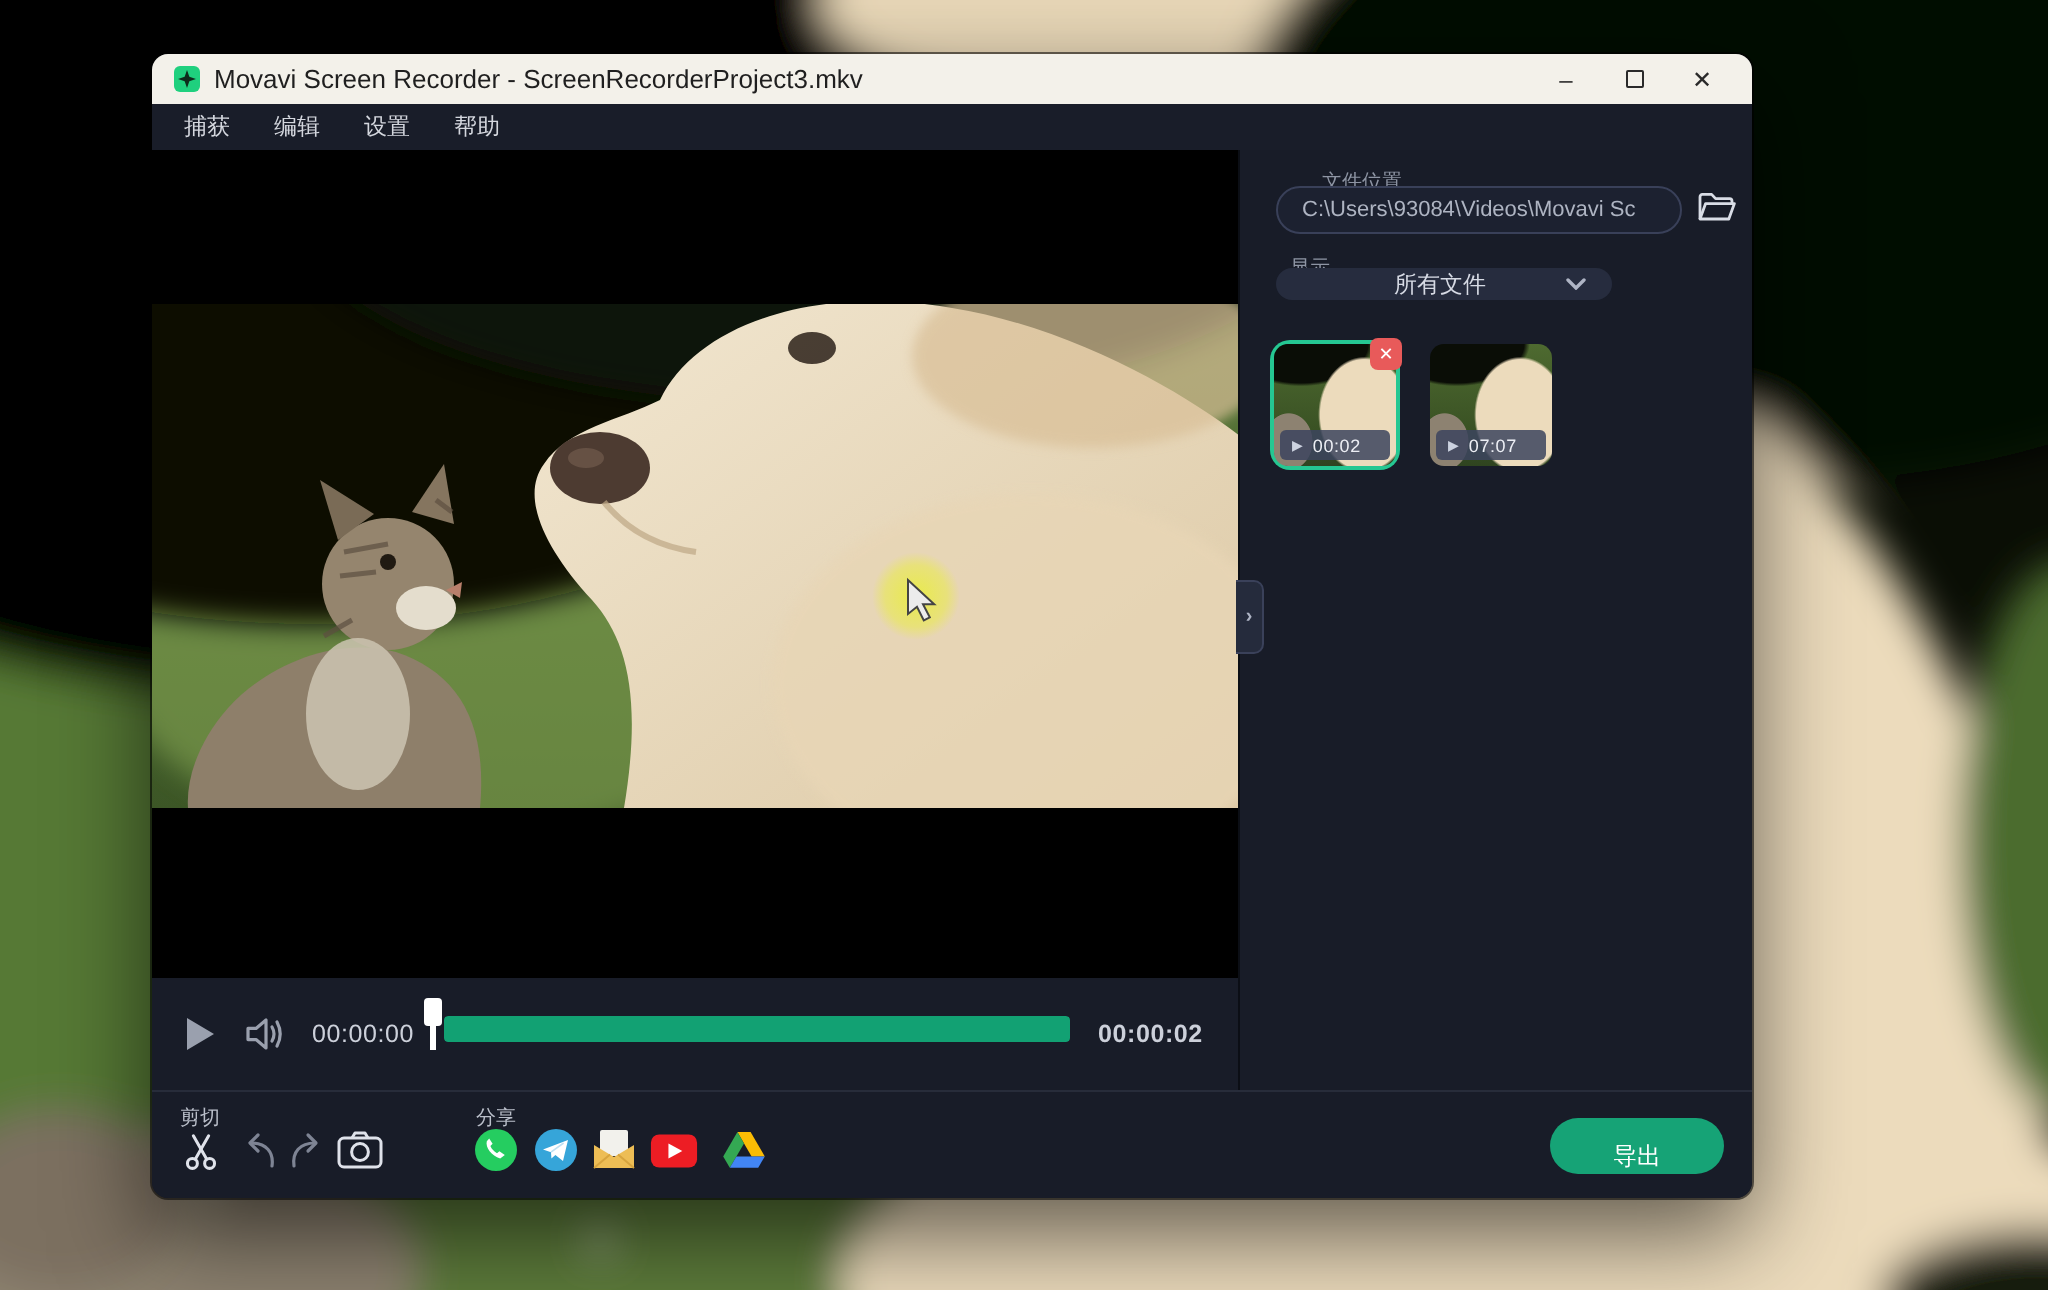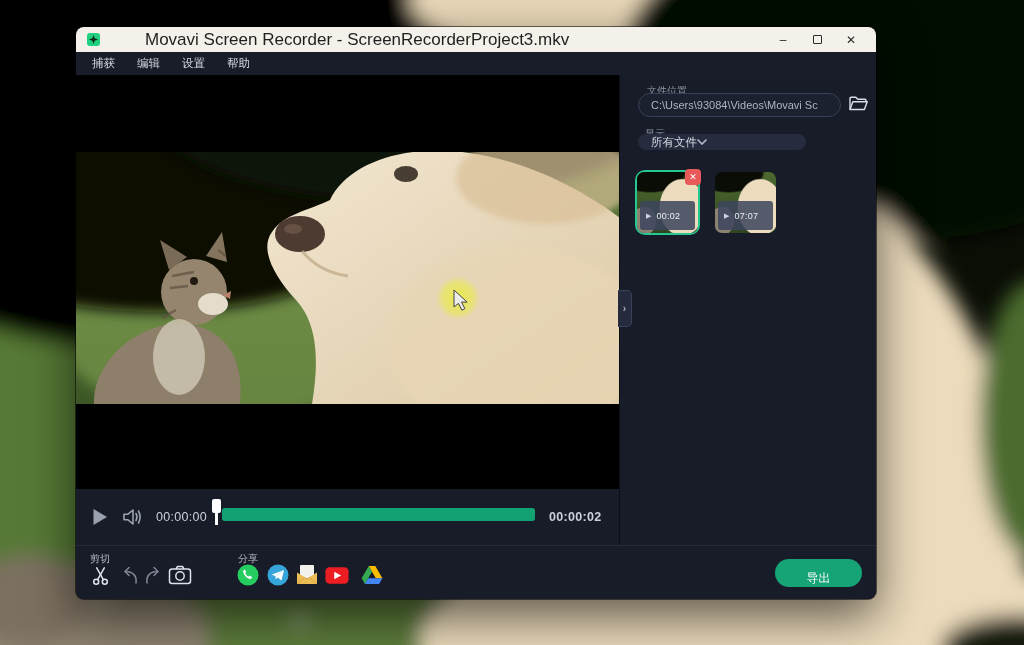--- a/index.html
+++ b/index.html
@@ -9,21 +9,21 @@
   .desktop { position:relative; width:1024px; height:645px; background:#0a0e05; overflow:hidden; }
   .desktop > svg.bg { position:absolute; inset:0; width:100%; height:100%; }
 
   
   .window { position:absolute; left:76px; top:27px; width:800px; height:572px;
     border-radius:8px; overflow:hidden; background:#181c28;
     box-shadow:0 18px 48px rgba(0,0,0,.6), 0 0 0 1px rgba(0,0,0,.55); }
 
   .titlebar { height:25px; background:#f3f1ea; display:flex; align-items:center; padding:0 8px 0 11px; }
   .app-icon { width:13px; height:13px; border-radius:3px; background:#1fd07e; display:flex; align-items:center; justify-content:center; margin-right:7px; flex:0 0 auto; }
-  .win-title { font-size:17px; color:#1f1f1f; white-space:nowrap; flex:1 1 auto;margin-left:38px; }
+  .win-title { font-size:13px; color:#1f1f1f; white-space:nowrap; flex:1 1 auto; }
   .win-btns { display:flex; align-items:center; gap:0; }
   .win-btn { width:34px; height:25px; display:flex; align-items:center; justify-content:center; font-size:12px; color:#2a2a2a; }
   .max-box { width:9px; height:9px; border:1.2px solid #2a2a2a; border-radius:1px; display:inline-block; }
 
   .menubar { height:23px; background:#191d29; display:flex; align-items:center; padding-left:14px; gap:18px;text-align:center; }
   .menu-item { font-size:11.5px; color:#d4d7de; padding:0 2px; white-space:nowrap; }
 
   .content { display:flex; height:470px; }
 
   
@@ -40,41 +40,41 @@
   .cur-time { margin-right:0; }
   .progress-track { position:absolute; left:146px; top:19px; width:313px; height:13px; border-radius:2px; background:#1f2535; overflow:hidden; }
   .progress-fill { height:100%; background:#12a173; border-radius:2px; }
   .playhead { position:absolute; left:136px; top:10px; width:9px; height:14px; background:#fff; border-radius:2px; }
   .playhead::after { content:""; position:absolute; left:3px; top:13px; width:3px; height:13px; background:#fff; }
   .total-time { position:absolute; left:473px; top:50%; transform:translateY(-50%);font-weight:bold; }
 
   
   .rightpanel { width:255px; position:relative; background:#181c28; }
   .panel-label { position:absolute; font-size:10px; color:#8e95a4; white-space:nowrap; }
-  .lbl-location { left:27px; top:9px; }
+  .lbl-location { left:41px; top:9px; }
   .lbl-display { left:25px; top:52px; }
   .file-input { position:absolute; left:18px; top:18px; width:203px; height:24px; border-radius:13px;
     background:#1c2130; border:1px solid #394059; color:#aeb4c2; font-size:11px; padding:0 12px;
     font-family:"Liberation Sans", sans-serif; white-space:nowrap; overflow:hidden; outline:none; }
   .folder-btn { position:absolute; left:228px; top:20px; width:20px; height:18px; display:flex; align-items:center; justify-content:center; }
   .dropdown { position:absolute; left:18px; top:59px; width:168px; height:16px; border-radius:13px;
-    background:#262c3e; color:#d6dae4; font-size:11.5px; padding:0 13px; display:flex; align-items:center; justify-content:flex-start; }
+    background:#262c3e; color:#d6dae4; font-size:11.5px; padding:0 13px; display:flex; align-items:center; justify-content:flex-end;gap:40px; }
 
   .thumbs { position:absolute; left:17px; top:97px; display:flex; gap:17px; }
   .thumb { width:61px; height:61px; border-radius:8px; position:relative; }
   .thumb-img { position:absolute; inset:0; border-radius:7px;
     background:
       radial-gradient(ellipse 32% 38% at 12% 80%, #8d8271 0 60%, rgba(141,130,113,0) 62%),
       radial-gradient(ellipse 62% 78% at 74% 58%, #ecdbbc 0 58%, rgba(236,219,188,0) 61%),
       radial-gradient(ellipse 95% 55% at 22% 0%, #0a0d06 0 58%, rgba(10,13,6,0) 63%),
       linear-gradient(180deg, #4e6a30, #3a5224 70%, #2f4420); }
   .thumb.selected { box-shadow:0 0 0 2px #25c792; }
   .thumb-close { position:absolute; right:-3px; top:-3px; width:16px; height:16px; border-radius:4px;
     background:#e85a5a; color:#fff; font-size:9px; line-height:16px; text-align:center; z-index:3; }
-  .thumb-badge { position:absolute; left:3px; right:3px; bottom:3px; height:29px; border-radius:3px;
+  .thumb-badge { position:absolute; left:3px; right:3px; bottom:3px; height:15px; border-radius:3px;
     background:rgba(60,68,94,.85); display:flex; align-items:center; padding-left:6px; gap:5px; z-index:2; }
   .badge-play { font-size:7px; color:#ccd2e0; }
   .badge-time { font-size:9px; color:#eceef4; letter-spacing:.3px; }
 
   .collapse-tab { position:absolute; left:-2px; top:215px; width:14px; height:37px;
     background:#252b3c; border:1px solid #3a415a; border-left:none; border-radius:0 5px 5px 0;
     display:flex; align-items:center; justify-content:center; font-size:10px; color:#aeb4c4; font-weight:bold; }
 
   
   .toolbar { height:54px; background:#181c28; border-top:1px solid #272c3a; position:relative; }

